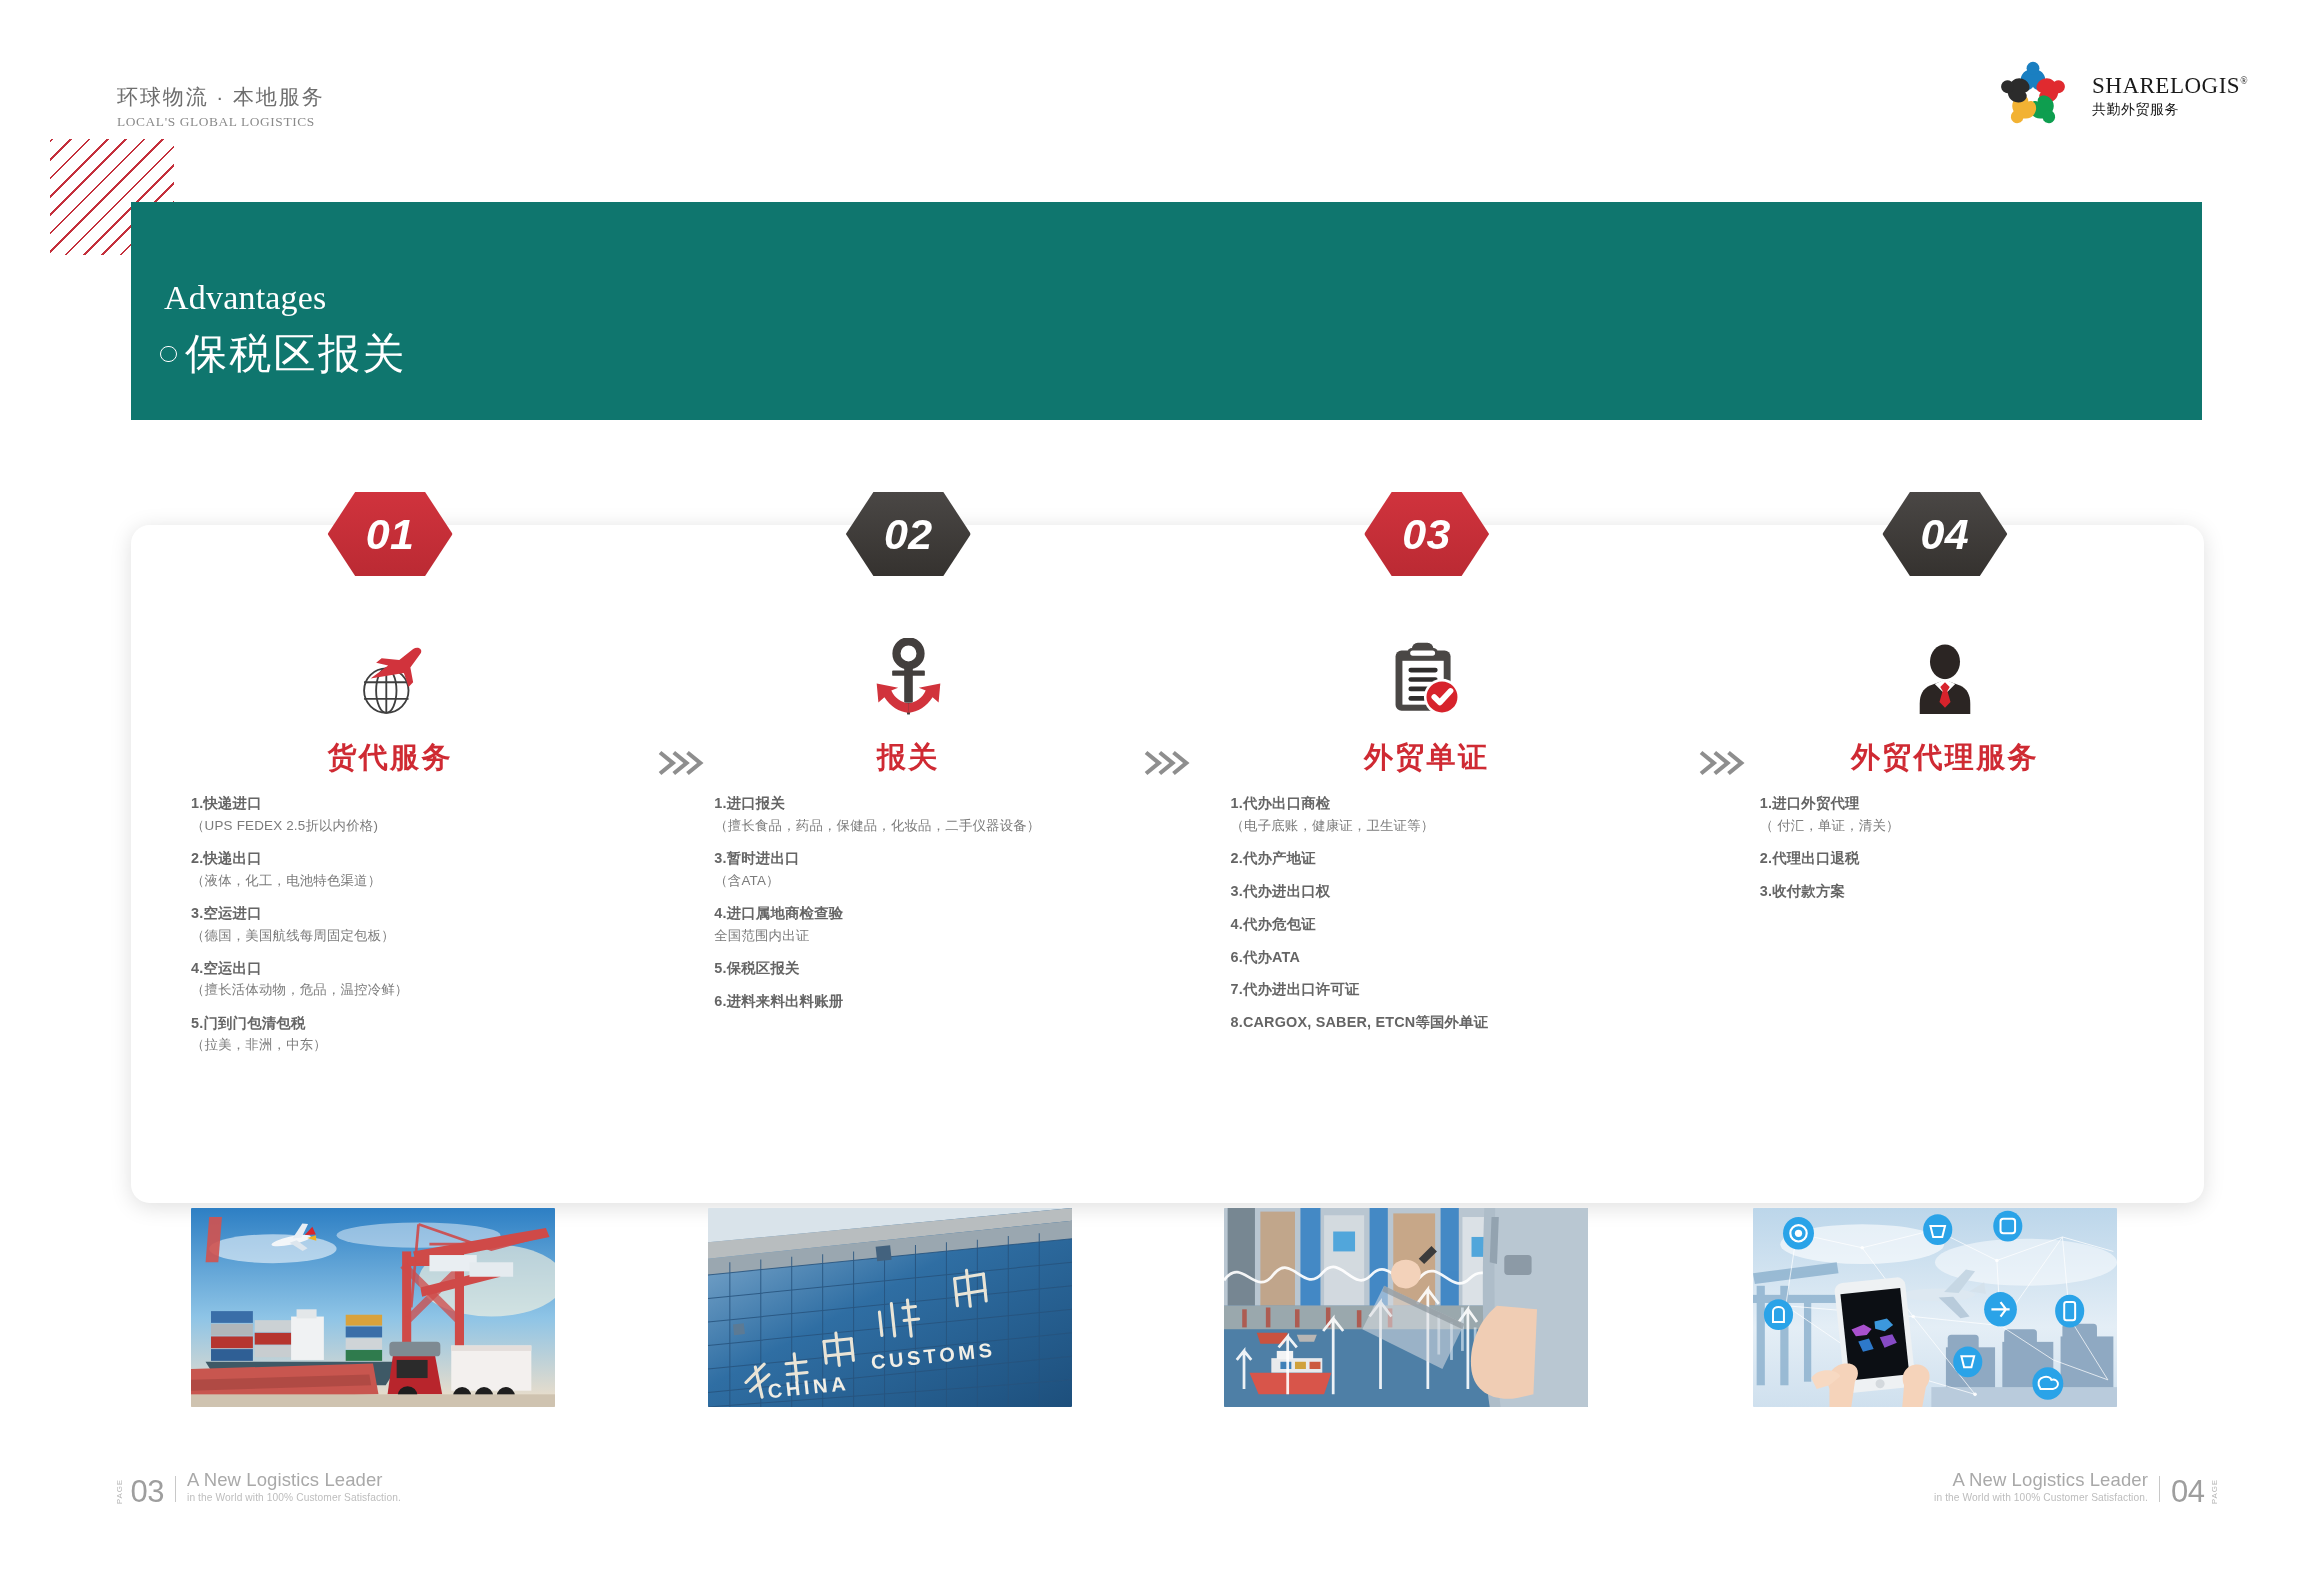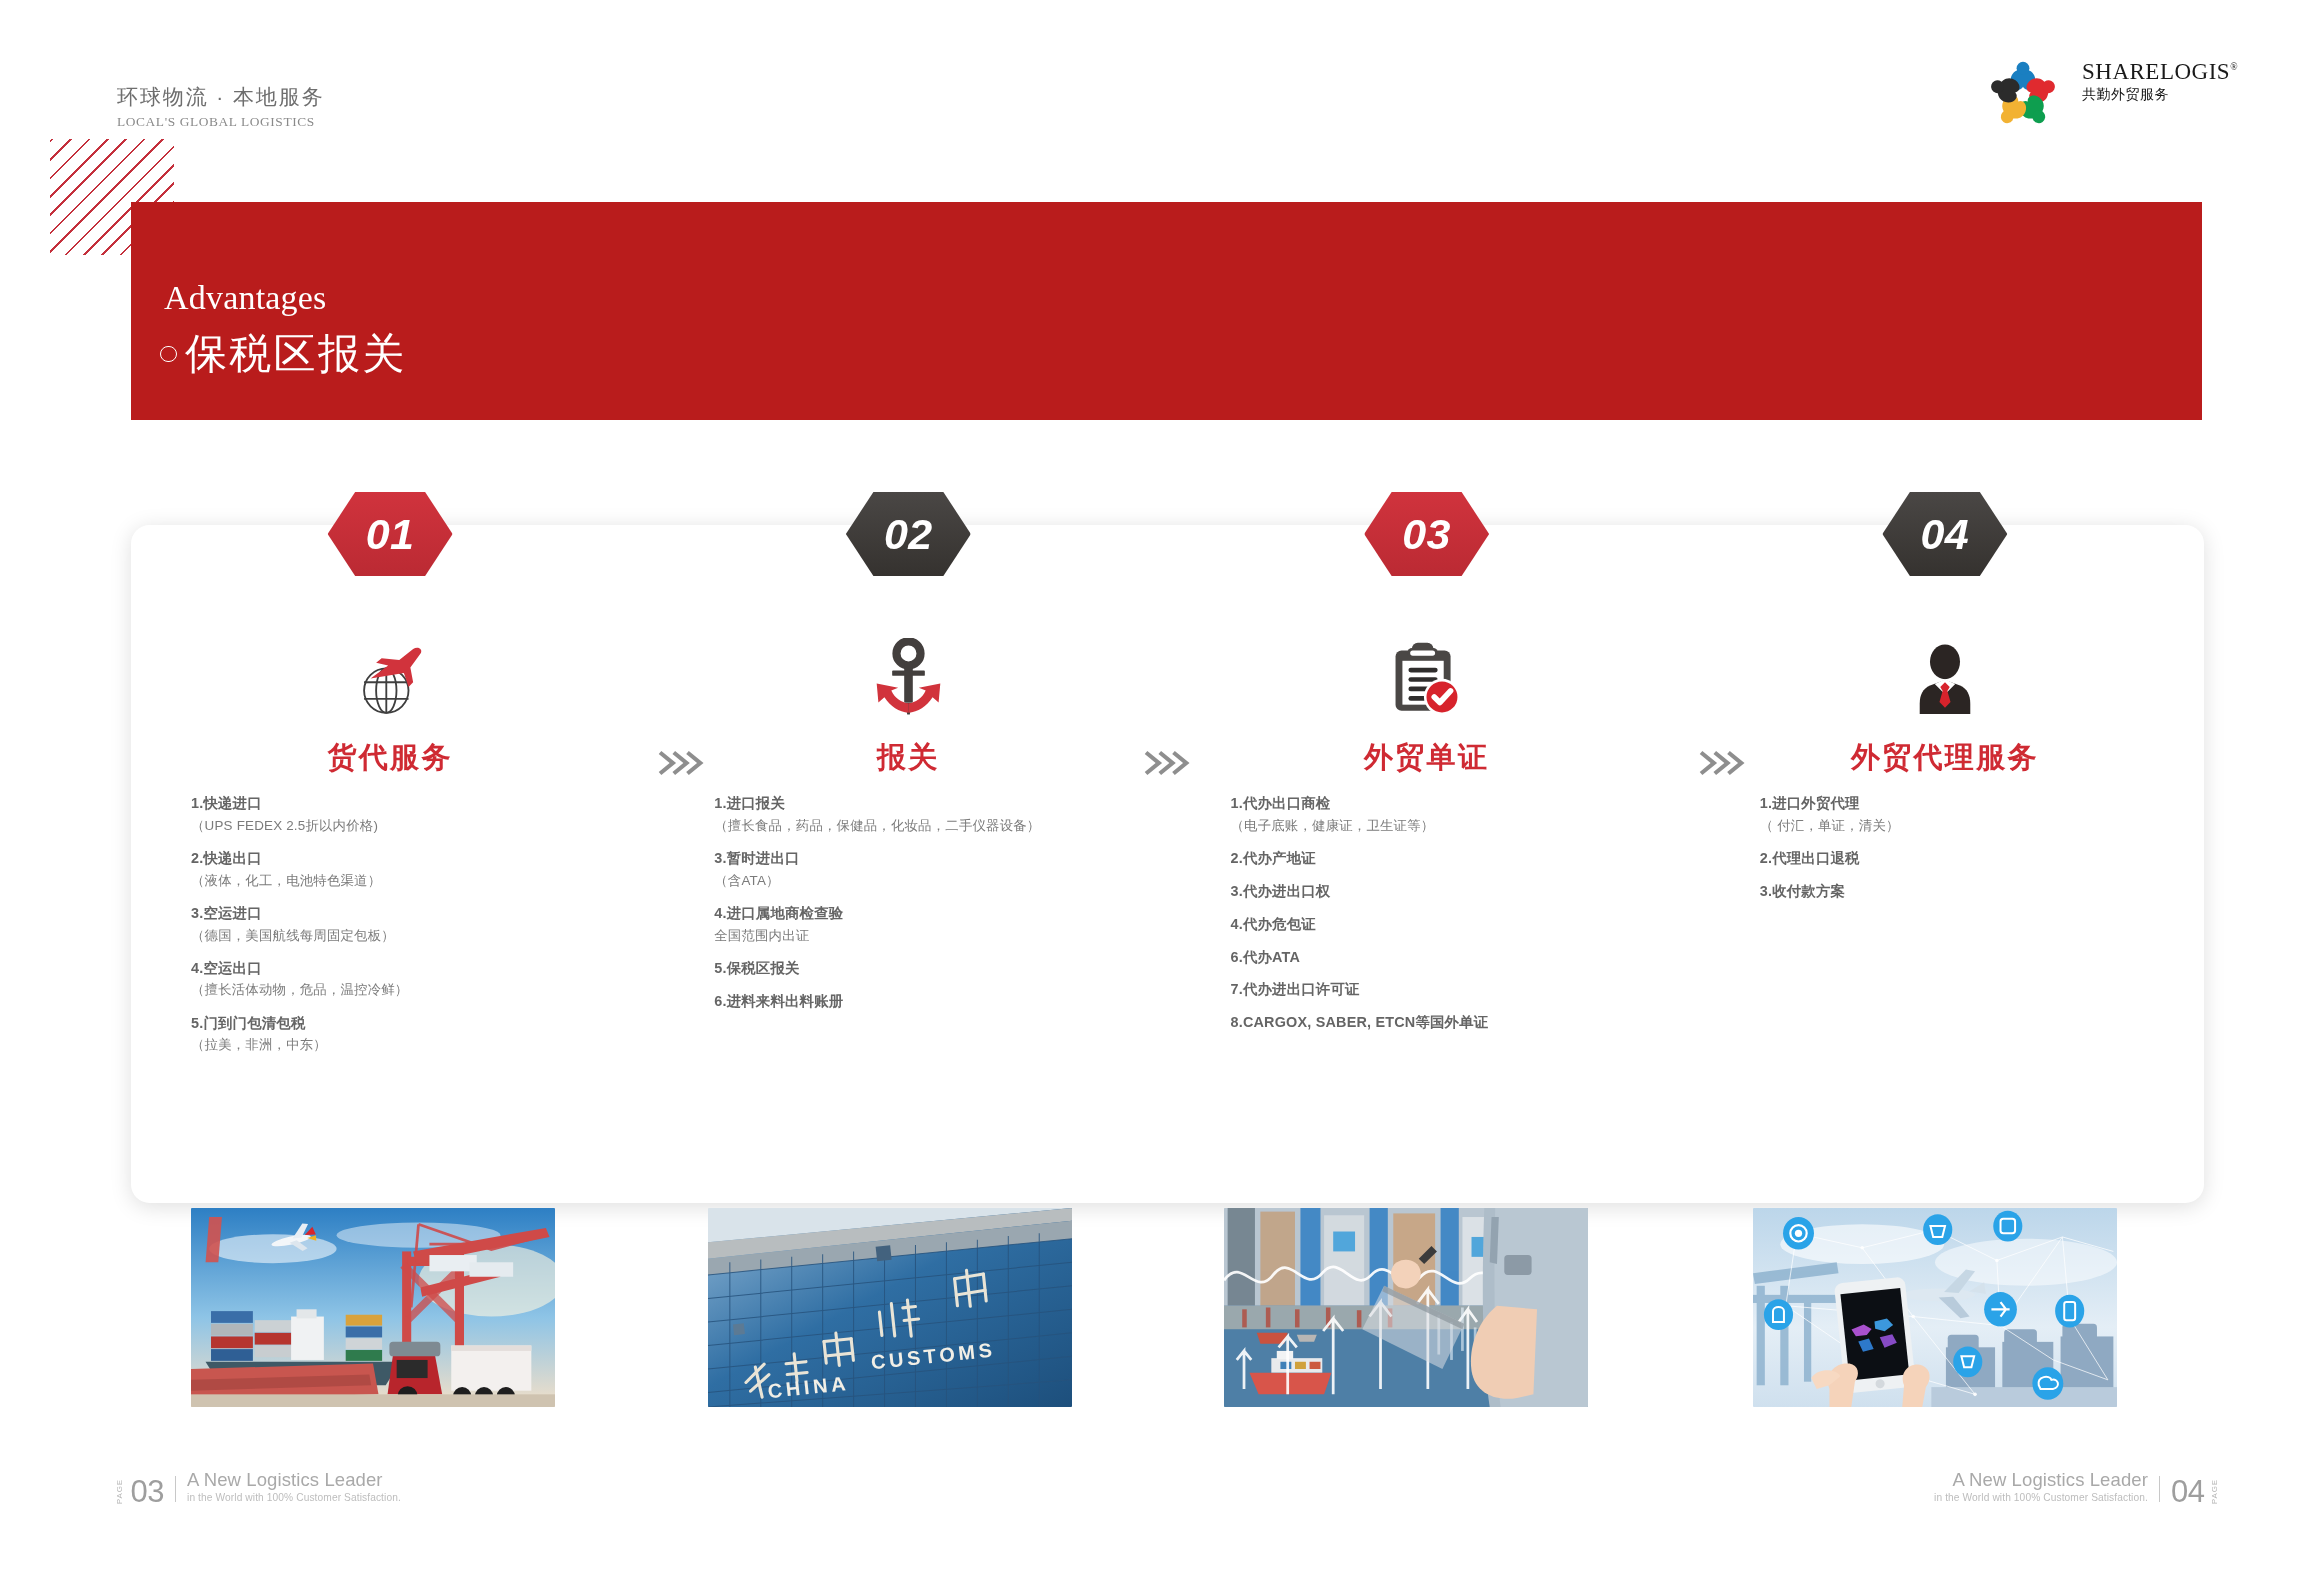--- a/index.html
+++ b/index.html
@@ -31,41 +31,41 @@
     background: repeating-linear-gradient(
       -45deg,
       #c4303c 0px, #c4303c 1.9px,
       rgba(255,255,255,0) 1.9px, rgba(255,255,255,0) 13px);
     -webkit-mask-image: linear-gradient(to right, #000 0 34%, rgba(0,0,0,0) 34%);
             mask-image: linear-gradient(to right, #000 0 34%, rgba(0,0,0,0) 34%);
   }
 
   
   .logo-wrap {
-    position: absolute; right: 95px; top: 60px;
-    display: flex; align-items: flex-start; gap: 24px;
+    position: absolute; right: 85px; top: 60px;
+    display: flex; align-items: center; gap: 24px;
   }
   .logo-mark { width: 70px; height: 70px; }
   .logo-text { display: flex; flex-direction: column; line-height: 1; }
   .logo-en {
     font-family: "Liberation Serif", "DejaVu Serif", serif;
     font-size: 23px; letter-spacing: 0.5px; color: #1a1a1a;
     position: relative; white-space: nowrap;
   }
   .logo-reg { font-size: 9.7px; vertical-align: super; }
   .logo-cn {
     font-size: 14px; letter-spacing: 0.5px; color: #141414; margin-top: 4.2px;
     white-space: nowrap;
   }
 
   
   .banner {
     position: absolute; left: 131px; top: 202px;
     width: 2071px; height: 218px;
-    background: #b91c1c;
+    background: #0f766e;
   }
   .banner-en {
     position: absolute; left: 33px; top: 77px;
     font-family: "Liberation Serif", "DejaVu Serif", serif;
     font-size: 34px; color: #ffffff; letter-spacing: 0.2px;
   }
   .banner-cn {
     position: absolute; left: 29px; top: 124px;
     font-size: 42px; color: #ffffff; letter-spacing: 2.3px;
     display: flex; align-items: center;

